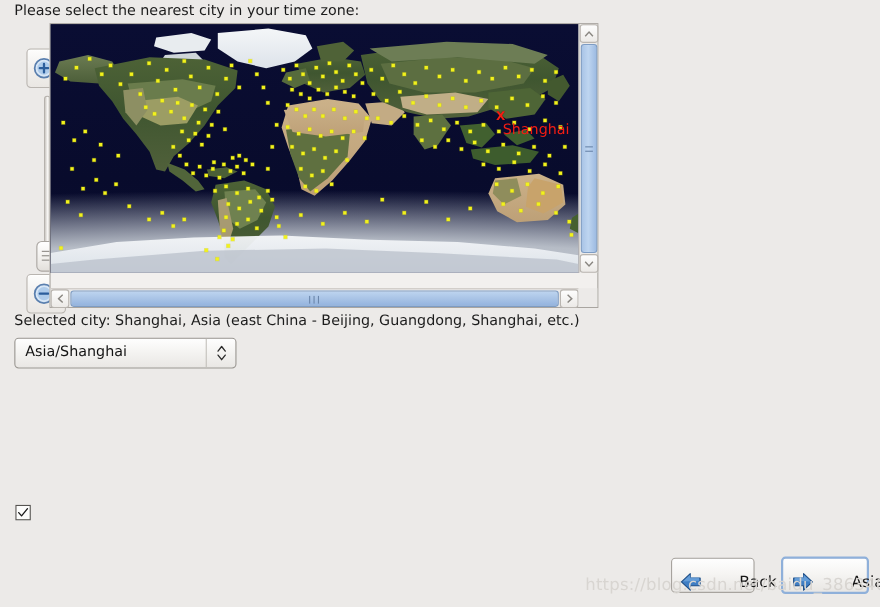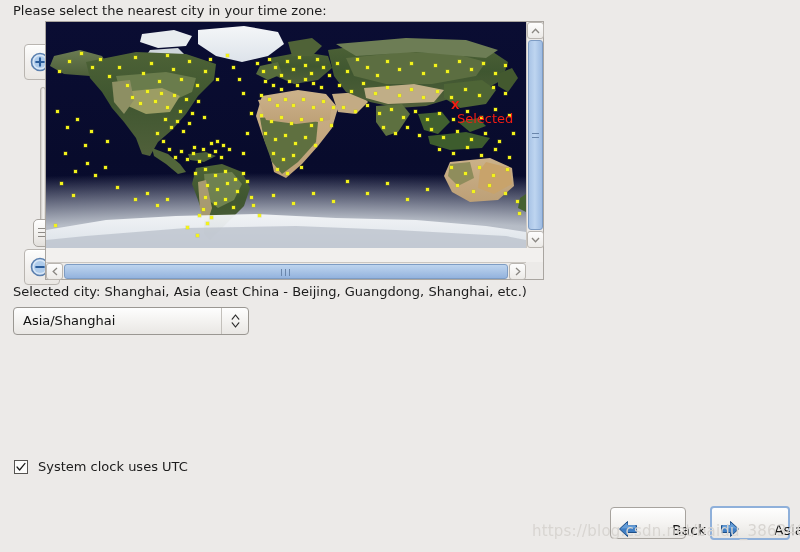--- a/index.html
+++ b/index.html
@@ -221,21 +221,21 @@
     font-size: 13px;
     white-space: nowrap;
     color: #1c1c1c;
   }
 
   
   #timezone-combo {
     position: absolute;
     left: 13px;
     top: 307px;
-    width: 236px;
+    width: 202px;
     height: 28px;
     border: 1px solid #9a9792;
     border-radius: 4px;
     background: linear-gradient(to bottom, #fefefe 0%, #f4f3f1 48%, #e9e7e4 100%);
     box-sizing: border-box;
     cursor: pointer;
   }
   #timezone-combo-value {
     position: absolute;
     left: 9px; top: 5px;
@@ -683,21 +683,21 @@
           <span class="city-dot" style="left:196px;top:70px"></span>
           <span class="city-dot" style="left:192px;top:56px"></span>
           <span class="city-dot" style="left:186px;top:44px"></span>
           <span class="city-dot" style="left:180px;top:32px"></span>
           <span class="city-dot" style="left:60px;top:118px"></span>
           <span class="city-dot" style="left:44px;top:108px"></span>
           <span class="city-dot" style="left:38px;top:122px"></span>
         </div>
 
         <span id="city-marker" style="left:405px;top:78px">X</span>
-        <span id="city-marker-label" style="left:411px;top:90px">Selected</span>
+        <span id="city-marker-label" style="left:411px;top:90px">Shanghai</span>
       </div>
     </div>
 
     <div id="map-vscroll">
       <div class="sb-arrow" id="vscroll-up">
         <span>
           <svg width="9" height="6" viewBox="0 0 9 6">
               <path d="M1 5 L4.5 1.2 L8 5" fill="none" stroke="#8a8782" stroke-width="1.3"></path>
             </svg>
         </span>
@@ -754,21 +754,20 @@
 </div>
 
 <div id="utc-checkbox-row">
   <span id="utc-checkbox">
     <span>
       <svg width="10" height="10" viewBox="0 0 10 10">
         <path d="M1 5 L3.6 8 L9 1.4" fill="none" stroke="#1a1a1a" stroke-width="1.2" stroke-linecap="round" stroke-linejoin="round"></path>
       </svg>
     </span>
   </span>
-  <span id="utc-checkbox-label">System clock uses UTC</span>
 </div>
 
 <div class="nav-button" id="back-button">
   <span>
     <svg width="20" height="18" viewBox="0 0 20 18">
       <path d="M9.5 1.5 L9.5 5.5 L18.5 5.5 L18.5 12.5 L9.5 12.5 L9.5 16.5 L1.5 9 Z" fill="#3f7ec4" stroke="#1e4e86" stroke-width="1" stroke-linejoin="round"></path>
       <path d="M9.5 2.6 L9.5 5.0 L17.6 5.0 L17.6 8 L2.9 8.6 Z" fill="#6ea5dd" opacity="0.8"></path>
     </svg>
   </span>
   <span class="nav-label">Back</span>

